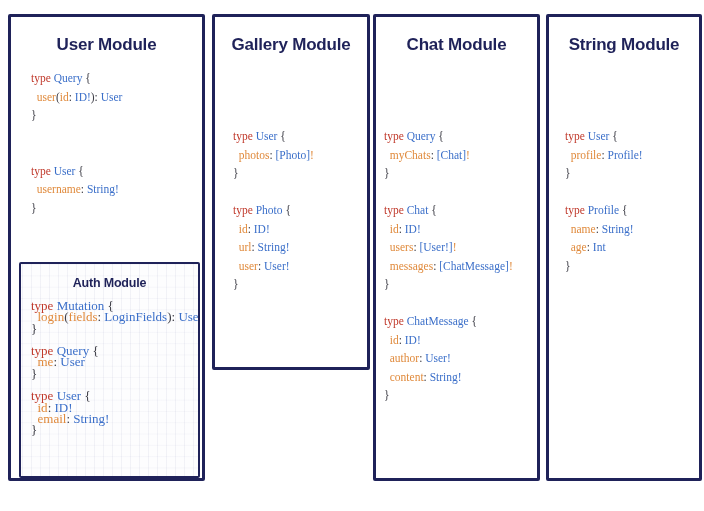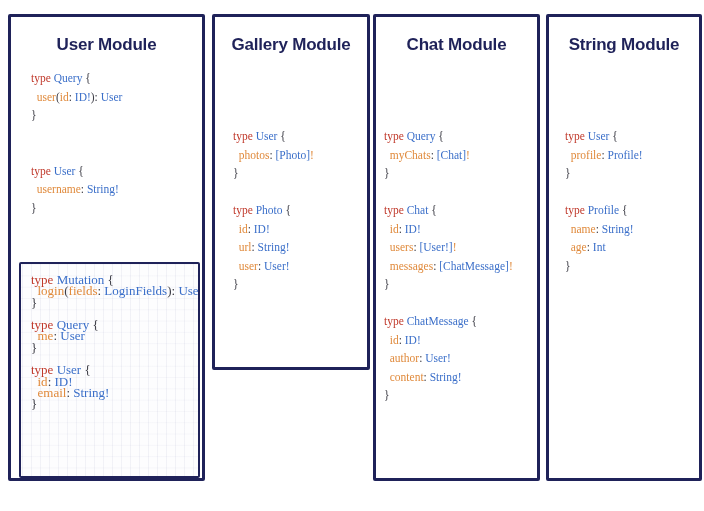--- a/index.html
+++ b/index.html
@@ -100,20 +100,21 @@
 
 <div class="board">
 
   <div class="panel" id="panel-user">
     <div class="panel-title">User Module</div>
     <div class="code code-block"><div><span class="tok-kw">type </span><span class="tok-type">Query</span><span class="tok-punct"> {</span></div><div><span class="tok-punct">  </span><span class="tok-field">user</span><span class="tok-punct">(</span><span class="tok-field">id</span><span class="tok-punct">: </span><span class="tok-type">ID!</span><span class="tok-punct">): </span><span class="tok-type">User</span></div><div><span class="tok-punct">}</span></div><div>&nbsp;</div><div>&nbsp;</div><div><span class="tok-kw">type </span><span class="tok-type">User</span><span class="tok-punct"> {</span></div><div><span class="tok-punct">  </span><span class="tok-field">username</span><span class="tok-punct">: </span><span class="tok-type">String!</span></div><div><span class="tok-punct">}</span></div></div>
 
     <div id="panel-auth">
       <div class="auth-grid"></div>
       <div class="auth-inner">
+        <div class="panel-title">Auth Module</div>
         <div class="code code-block"><div><span class="tok-kw">type </span><span class="tok-type">Mutation</span><span class="tok-punct"> {</span></div><div><span class="tok-punct">  </span><span class="tok-field">login</span><span class="tok-punct">(</span><span class="tok-field">fields</span><span class="tok-punct">: </span><span class="tok-type">LoginFields</span><span class="tok-punct">): </span><span class="tok-type">User</span></div><div><span class="tok-punct">}</span></div><div>&nbsp;</div><div><span class="tok-kw">type </span><span class="tok-type">Query</span><span class="tok-punct"> {</span></div><div><span class="tok-punct">  </span><span class="tok-field">me</span><span class="tok-punct">: </span><span class="tok-type">User</span></div><div><span class="tok-punct">}</span></div><div>&nbsp;</div><div><span class="tok-kw">type </span><span class="tok-type">User</span><span class="tok-punct"> {</span></div><div><span class="tok-punct">  </span><span class="tok-field">id</span><span class="tok-punct">: </span><span class="tok-type">ID!</span></div><div><span class="tok-punct">  </span><span class="tok-field">email</span><span class="tok-punct">: </span><span class="tok-type">String!</span></div><div><span class="tok-punct">}</span></div></div>
       </div>
     </div>
   </div>
 
   <div class="panel" id="panel-gallery">
     <div class="panel-title">Gallery Module</div>
     <div class="code code-block"><div><span class="tok-kw">type </span><span class="tok-type">User</span><span class="tok-punct"> {</span></div><div><span class="tok-punct">  </span><span class="tok-field">photos</span><span class="tok-punct">: </span><span class="tok-type">[Photo]</span><span class="tok-field">!</span></div><div><span class="tok-punct">}</span></div><div>&nbsp;</div><div><span class="tok-kw">type </span><span class="tok-type">Photo</span><span class="tok-punct"> {</span></div><div><span class="tok-punct">  </span><span class="tok-field">id</span><span class="tok-punct">: </span><span class="tok-type">ID!</span></div><div><span class="tok-punct">  </span><span class="tok-field">url</span><span class="tok-punct">: </span><span class="tok-type">String!</span></div><div><span class="tok-punct">  </span><span class="tok-field">user</span><span class="tok-punct">: </span><span class="tok-type">User!</span></div><div><span class="tok-punct">}</span></div></div>
   </div>
 

